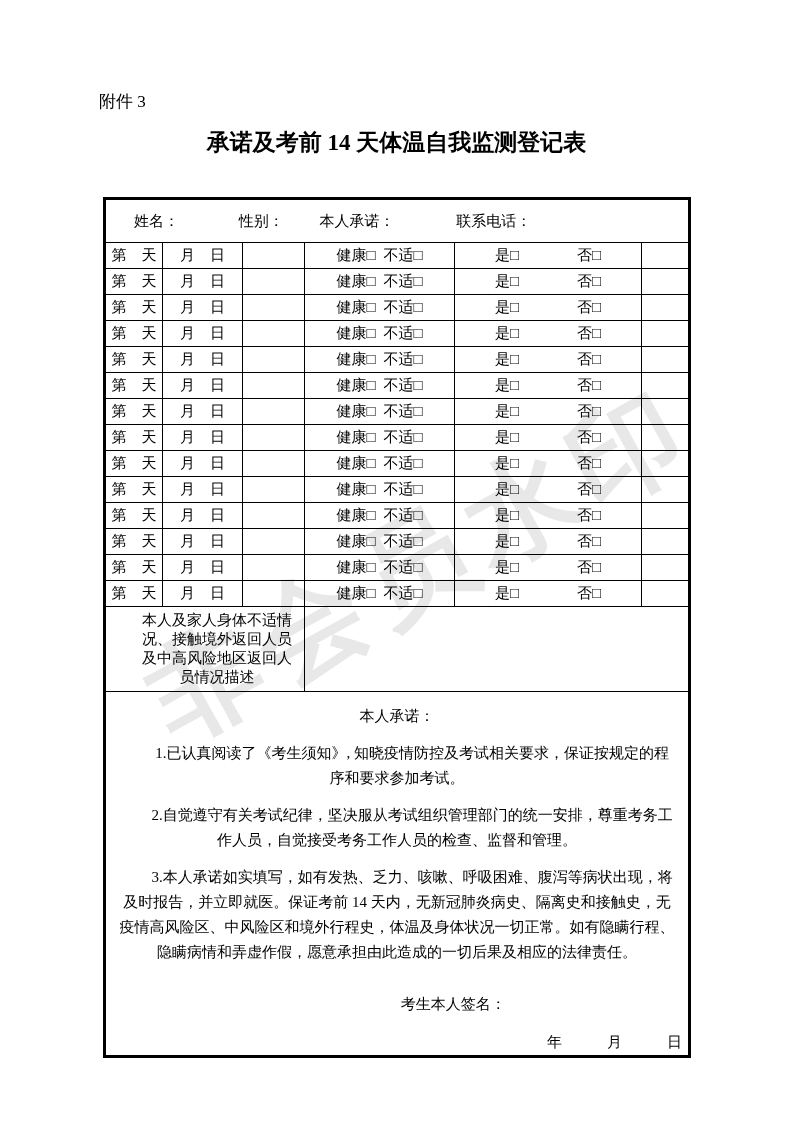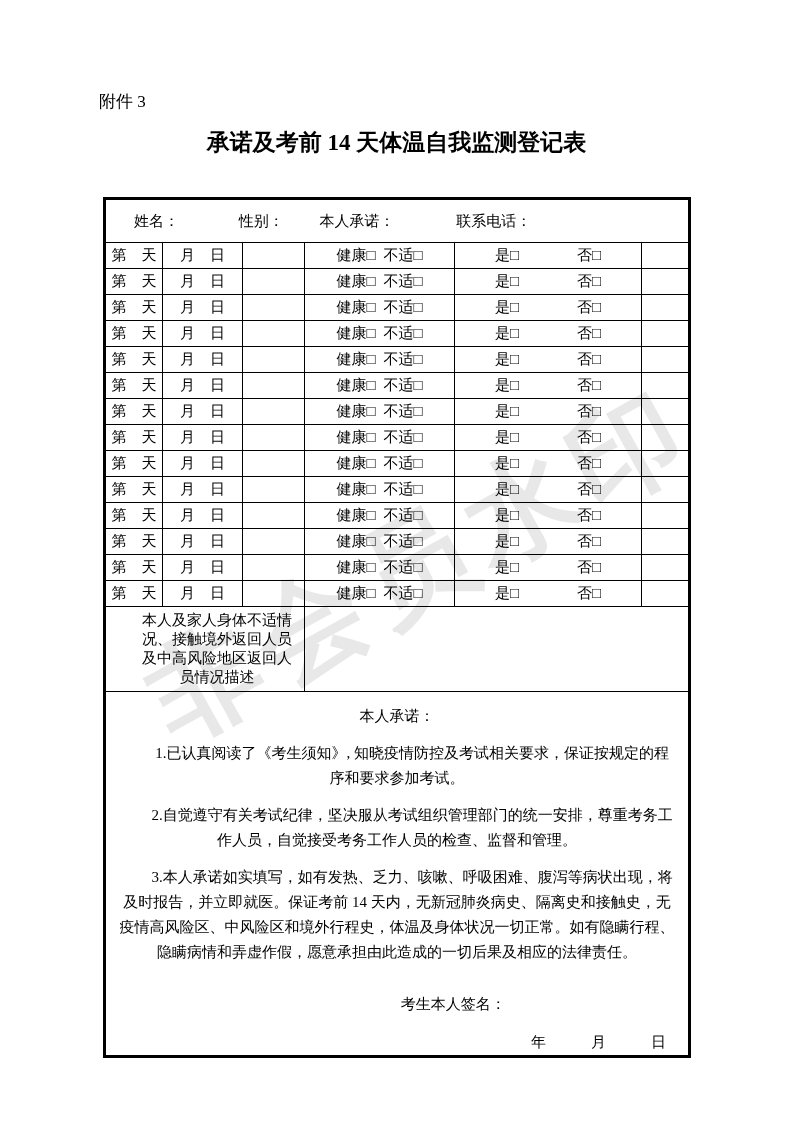--- a/index.html
+++ b/index.html
@@ -74,21 +74,21 @@
     height: 253px;
     vertical-align: top;
     text-align: left;
     padding: 16px 16px 0 12px;
     font-size: 15px;
     line-height: 25px;
   }
   .commit-cell p { margin: 12px; text-indent: 2em; }
   .commit-cell .commit-heading { text-indent: 0; }
   .signature { margin-top: 27px; padding-left: 7.5em; }
-  .dateline { margin-top: 13px; text-align: right; padding-right: 22px; }
+  .dateline { margin-top: 13px; text-align: right; padding-right: 6px; }
 </style>
 </head>
 <body>
 
 <div class="page">
 
   <div class="watermark">非会员水印</div>
 
   <div class="content">
 

